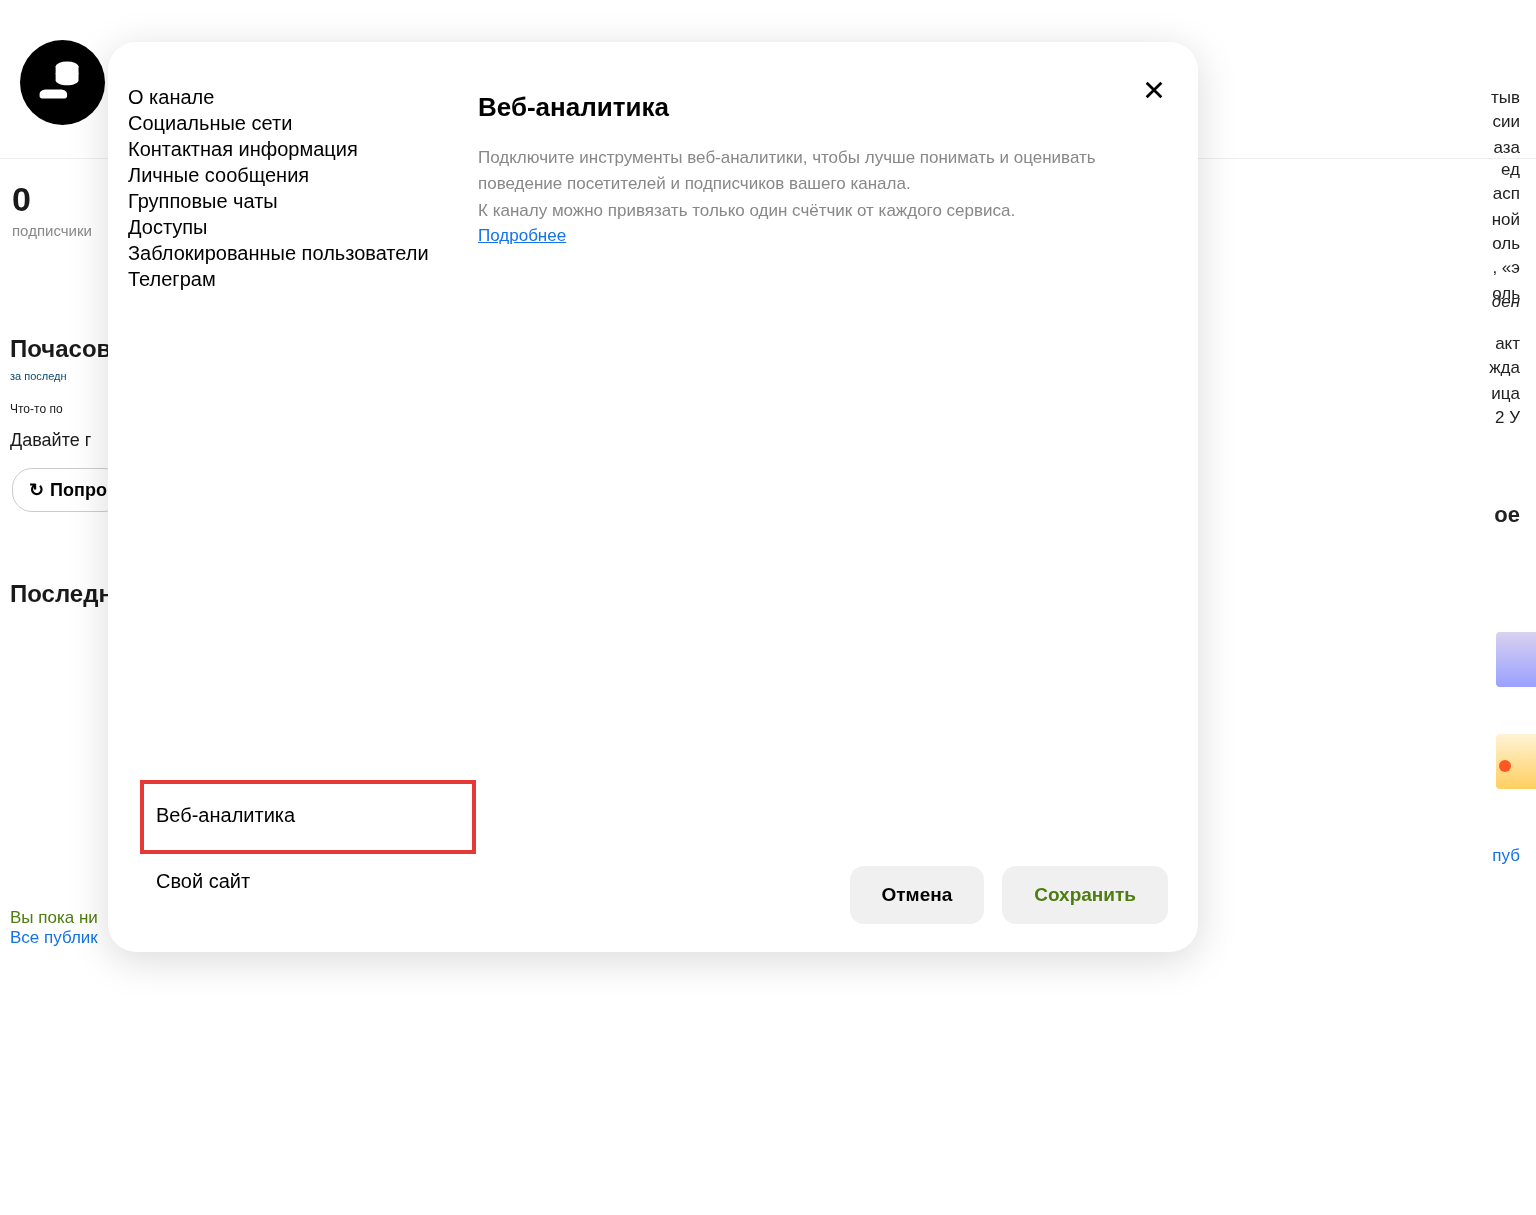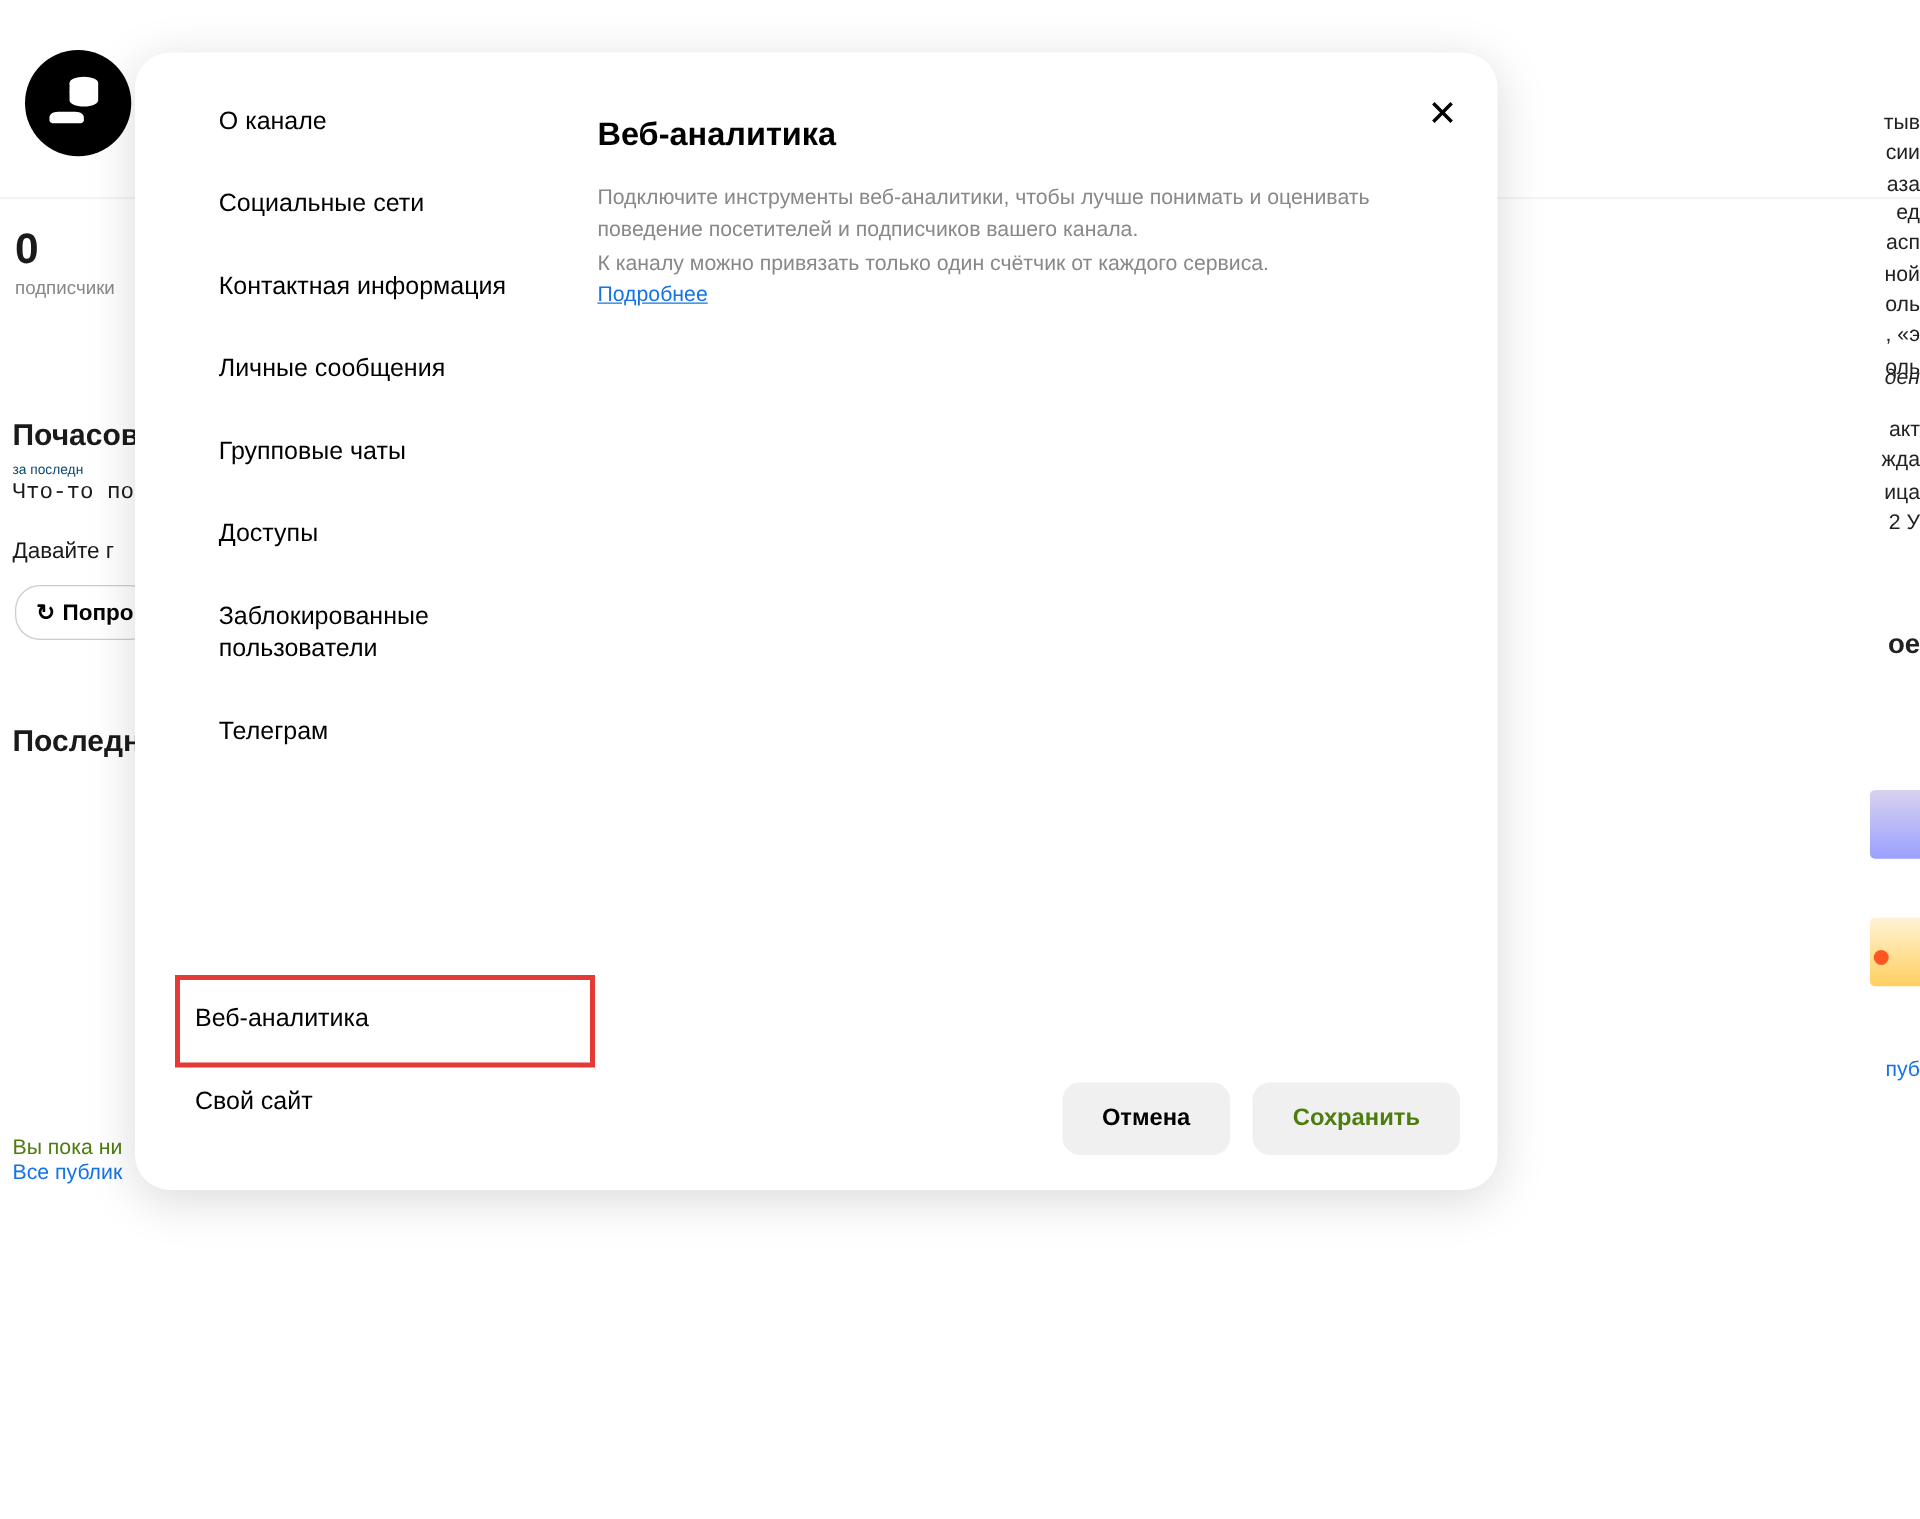--- a/index.html
+++ b/index.html
@@ -36,38 +36,38 @@
     }
     .avatar svg { width: 55px; height: 55px; }
     .bg-block {
       position: absolute;
       color: #1a1a1a;
     }
     .sub-count { top: 180px; left: 12px; font-size: 34px; font-weight: 700; }
     .sub-label { top: 222px; left: 12px; font-size: 15px; color: #888; }
     .hour-title { top: 335px; left: 10px; font-size: 24px; font-weight: 700; }
     .hour-sub { top: 370px; left: 10px; font-size: 11px; color: #0c4a6e; }
-    .empty1 { top: 384px; left: 10px; font-size: 18px; font-family: Liberation Mono, monospace; }
+    .empty1 { top: 402px; left: 10px; font-size: 12px; }
     .empty2 { top: 430px; left: 10px; font-size: 18px; }
     .retry-btn {
       position: absolute; top: 468px; left: 12px;
       border: 1px solid #ccc; border-radius: 20px;
       padding: 10px 16px;
       font-size: 18px; font-weight: 600;
       background: #fff;
       display: flex; align-items: center; gap: 6px;
     }
     .last-pub { top: 580px; left: 10px; font-size: 24px; font-weight: 700; }
     .nopub { top: 880px; left: 10px; font-size: 17px; color: #4d7c0f; margin-top: 28px; }
     .allpub { top: 928px; left: 10px; font-size: 17px; color: #1473e6; }
     .right-frag {
       position: absolute; right: 0;
       color: #222; font-size: 17px;
       text-align: left;
-      padding-right: 0;
+      padding-right: 16px;
     }
     .rf1 { top: 88px; } .rf2 { top: 112px; } .rf3 { top: 138px; }
     .rf4 { top: 160px; } .rf5 { top: 184px; } .rf6 { top: 210px; }
     .rf7 { top: 234px; } .rf8 { top: 258px; } .rf9 { top: 284px; }
     .rf10 { top: 292px; font-style: italic; } .rf11 { top: 334px; } .rf12 { top: 358px; }
     .rf13 { top: 384px; } .rf14 { top: 408px; margin-left: 32px; }
     .rf-bold { top: 502px; font-weight: 700; font-size: 22px; }
     .rf-link { top: 846px; color: #1473e6; font-size: 17px; }
     .thumb1 { position:absolute; right:0; top:632px; width:40px; height:55px; background:linear-gradient(#d8d2f0,#9aa0ff); border-radius:4px 0 0 4px; }
     .thumb2 { position:absolute; right:0; top:734px; width:40px; height:55px; background:linear-gradient(#fff3d6,#ffcf5f); border-radius:4px 0 0 4px; }
@@ -88,23 +88,22 @@
     .modal-close {
       position: absolute;
       top: 32px; right: 28px;
       width: 32px; height: 32px;
       cursor: pointer;
       font-size: 28px; font-weight: 700;
       display:flex; align-items:center; justify-content:center;
     }
     .sidebar {
       width: 370px;
-      padding: 42px 0 0 67px;
+      padding: 42px 0 0 20px;
       display: flex; flex-direction: column;
-      gap: 40px;
     }
     .sidebar-item {
       font-size: 20px;
       color: #000;
       cursor: pointer;
       line-height: 1.3;
       padding-right: 30px;
     }
     .sb-highlight {
       position: absolute;

